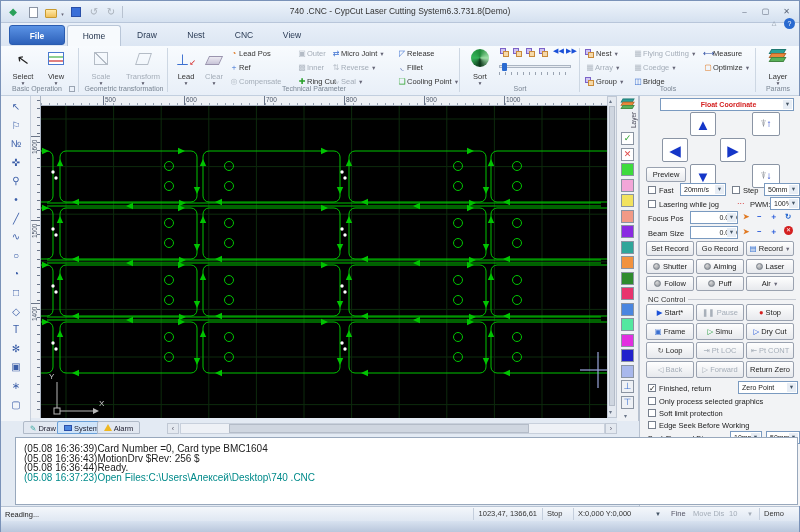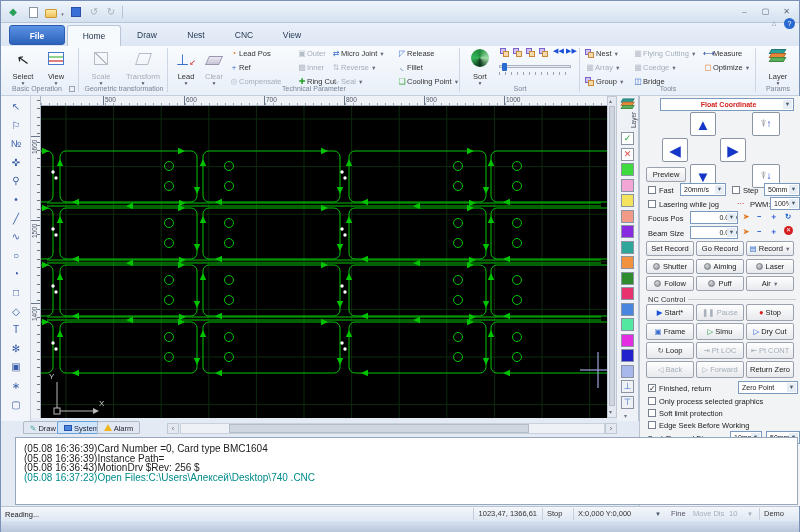--- a/index.html
+++ b/index.html
@@ -93,20 +93,21 @@
 
   <div id="titlebar">
     <span class="qat-ic" style="left: 5px; color: rgb(42, 161, 90);" id="qat0">◆</span>
     <span class="qat-ic" style="left:25px;top:6px;"><span class="pgicon"></span></span>
     <span class="qat-ic" style="left:43px;top:7px;"><span class="fldicon"></span></span>
     <span class="qat-ic" style="left:58px;top:7px;width:7px;font-size:5px;color:#667;">▾</span>
     <span class="qat-ic" style="left:68px;top:6px;"><span class="flpicon"></span></span>
     <span class="qat-ic" style="left:86px;color:#a8b0ba;">↺</span>
     <span class="qat-ic" style="left:103px;color:#a8b0ba;">↻</span>
     <span class="abs" style="left:121px;top:5px;width:1px;height:12px;background:#b8c2d0;"></span>
+    <div id="title">740 .CNC - CypCut Laser Cutting System6.3.731.8(Demo)</div>
     <span class="winbtn" style="left:735px;">–</span>
     <span class="winbtn" style="left:756px;">▢</span>
     <span class="winbtn" style="left:777px;">✕</span>
   </div>
 
   <div id="tabrow">
     <span class="abs" style="left:767px;top:-4px;width:12px;height:10px;font-size:6px;color:#7a8694;text-align:center;">△</span>
     <span class="abs" style="left:783px;top:-5px;width:11px;height:11px;border-radius:50%;background:#2a6ad0;color:#fff;font-size:7px;text-align:center;line-height:11px;">?</span>
   <div class="rtab file" style="left: 8px; width: 56px; text-align: center; padding: 0px;">File</div>
       <div class="rtab active" style="left: 66px; width: 54px; text-align: center; padding: 0px;">Home</div>
@@ -608,22 +609,22 @@
     </div>
   <div id="hscroll">
     <span class="abs" style="left:0;top:1px;width:12px;height:11px;background:#e4e9f0;border:1px solid #c0c8d4;text-align:center;font-size:7px;line-height:10px;color:#556;">‹</span>
     <span class="abs" style="left:13px;top:1px;width:425px;height:11px;background:#eef1f6;border:1px solid #c8d0dc;"></span>
     <span class="abs" style="left:62px;top:2px;width:300px;height:9px;background:#cfd6e0;border:1px solid #b4bcc8;"></span>
     <span class="abs" style="left:438px;top:1px;width:12px;height:11px;background:#e4e9f0;border:1px solid #c0c8d4;text-align:center;font-size:7px;line-height:10px;color:#556;">›</span>
   </div>
 
   <div id="logpanel">
       <div class="logline">(05.08 16:36:39)Card Number =0, Card type BMC1604</div>
-      <div class="logline">(05.08 16:36:39)Instance Path=</div>
       <div class="logline">(05.08 16:36:43)MotionDrv $Rev: 256 $</div>
+      <div class="logline">(05.08 16:36:44)Ready.</div>
       <div class="logline teal">(05.08 16:37:23)Open Files:C:\Users\Алексей\Desktop\740 .CNC</div>
     </div>
 
   <div id="statusbar">
     <span class="lbl" style="left:4px;top:3px;">Reading...</span>
     <span class="scell" style="left:472px;width:68px;text-align:right;">1023,47, 1366,61</span>
     <span class="scell" style="left:541px;width:28px;">Stop</span>
     <span class="scell" style="left:572px;width:92px;"><span>X:0,000 Y:0,000</span><span style="float:right;color:#456;font-size:6px;">▼</span></span>
     <span class="scell" style="left:666px;width:22px;border-left:none;color:#556;">Fine</span>
     <span class="scell" style="left:688px;width:36px;border-left:none;color:#a4adb8;">Move Dis</span>

